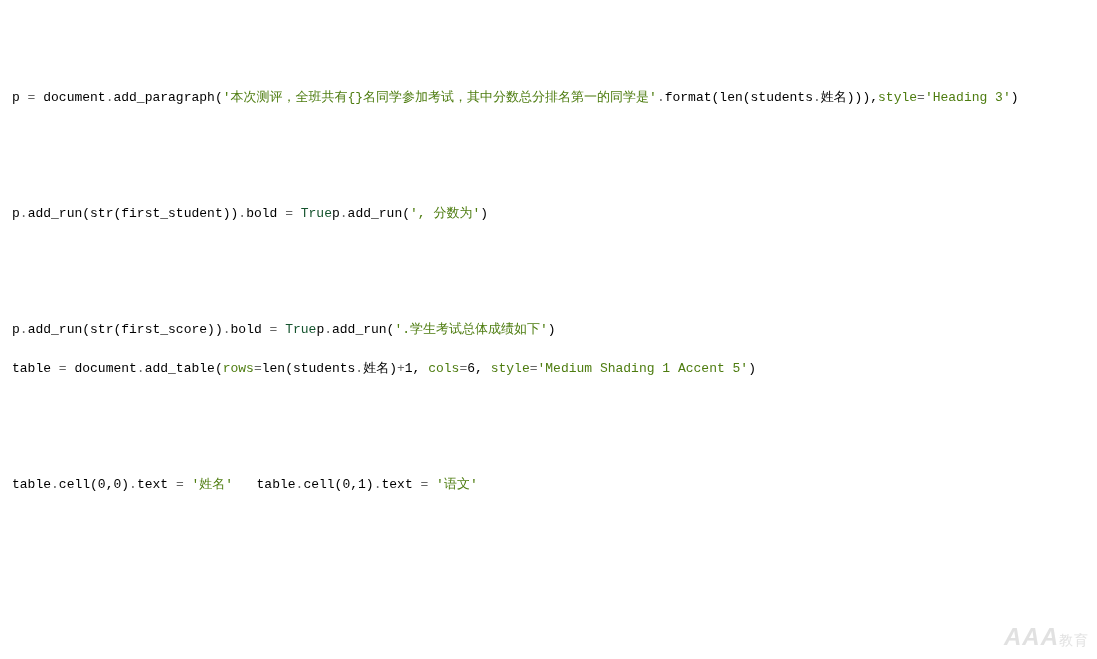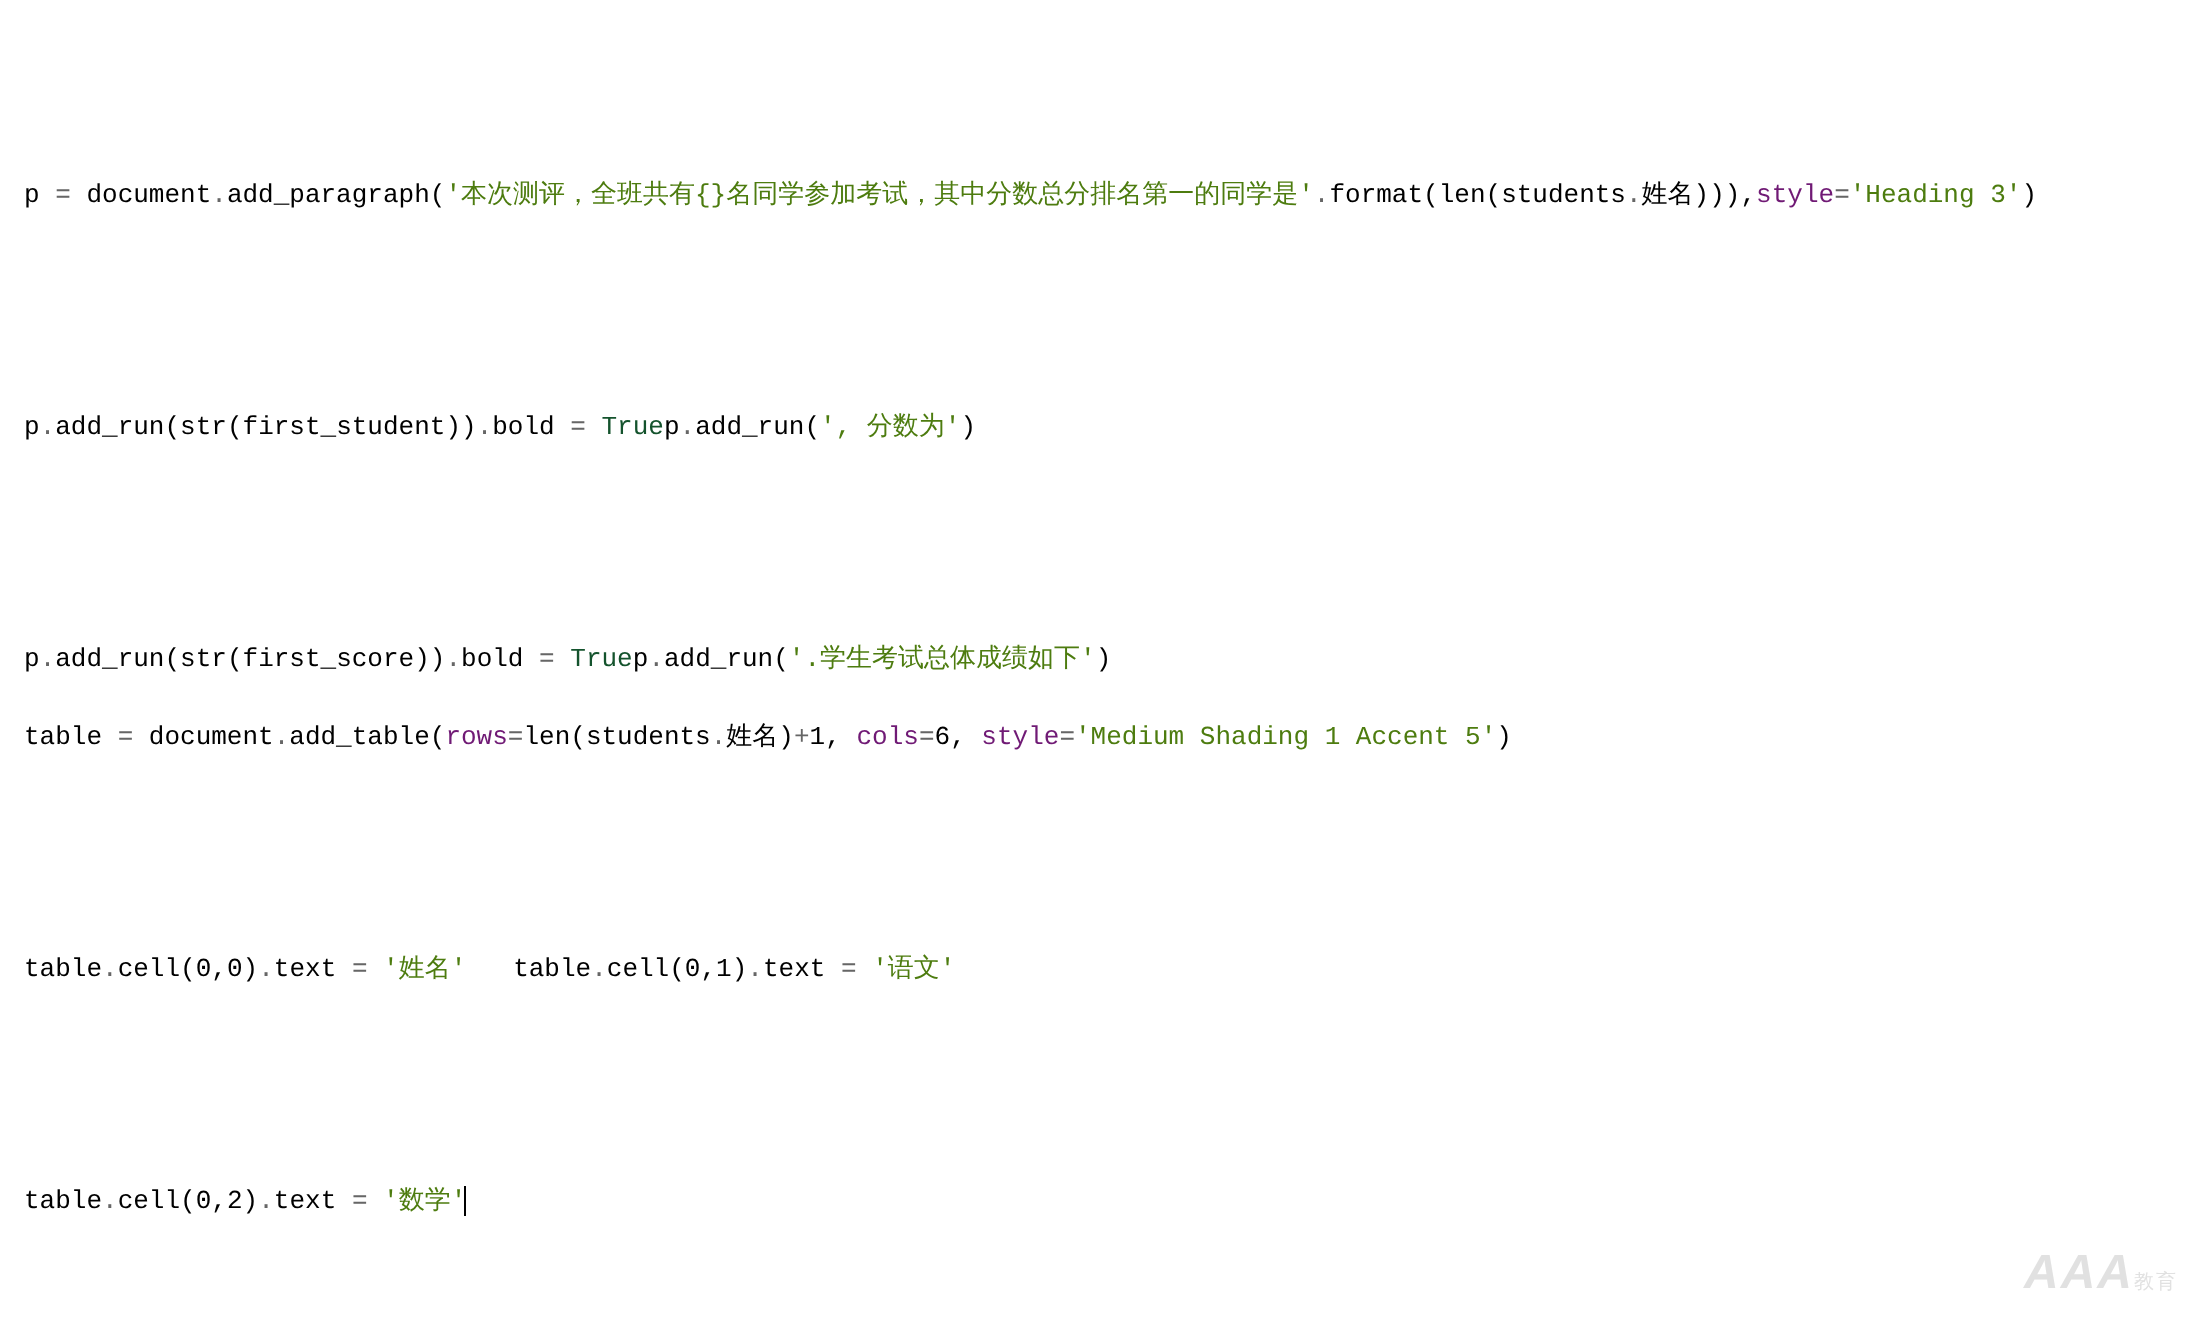--- a/index.html
+++ b/index.html
@@ -15,21 +15,21 @@
     width: 1097px;
     height: 659px;
     box-sizing: border-box;
     overflow: hidden;
   }
   .line { display: block; min-height: 19px; }
   .blank { height: 19px; }
   .op { color: #666666; }
   .str { color: #4d7c0f; }
   .kw { color: #14532d; }
-  .kwarg { color: #701a75; }
+  .kwarg { color: #4d7c0f; }
   .caret {
     display: inline-block;
     width: 1px;
     height: 15px;
     background: #000;
     vertical-align: text-bottom;
     margin-left: -1px;
   }
   .watermark {
     position: absolute;
@@ -37,21 +37,21 @@
     bottom: 4px;
     font-family: Arial, sans-serif;
     font-size: 24px;
     font-weight: bold;
     font-style: italic;
     color: rgba(200,200,200,0.55);
     letter-spacing: 1px;
     pointer-events: none;
   }
   .watermark .sub {
-    font-size: 10px;
+    font-size: 14px;
     font-weight: normal;
     font-style: normal;
   }
 </style>
 </head>
 <body>
 
 
 
 <div><span class="line"><span>p </span><span class="op">=</span><span> document</span><span class="op">.</span><span>add_paragraph</span><span>(</span><span class="str">'本次测评，全班共有{}名同学参加考试，其中分数总分排名第一的同学是'</span><span class="op">.</span><span>format</span><span>(</span><span>len</span><span>(</span><span>students</span><span class="op">.</span><span>姓名</span><span>)</span><span>)</span><span>)</span><span>,</span><span class="kwarg">style</span><span class="op">=</span><span class="str">'Heading 3'</span><span>)</span></span>
@@ -60,21 +60,20 @@
 <span class="line"><span>p</span><span class="op">.</span><span>add_run</span><span>(</span><span>str</span><span>(</span><span>first_student</span><span>)</span><span>)</span><span class="op">.</span><span>bold</span><span class="op"> = </span><span class="kw">True</span><span>p</span><span class="op">.</span><span>add_run</span><span>(</span><span class="str">', 分数为'</span><span>)</span></span>
 <span class="line blank"></span>
 <span class="line blank"></span>
 <span class="line"><span>p</span><span class="op">.</span><span>add_run</span><span>(</span><span>str</span><span>(</span><span>first_score</span><span>)</span><span>)</span><span class="op">.</span><span>bold</span><span class="op"> = </span><span class="kw">True</span><span>p</span><span class="op">.</span><span>add_run</span><span>(</span><span class="str">'.学生考试总体成绩如下'</span><span>)</span></span>
 <span class="line"><span>table </span><span class="op">=</span><span> document</span><span class="op">.</span><span>add_table</span><span>(</span><span class="kwarg">rows</span><span class="op">=</span><span>len</span><span>(</span><span>students</span><span class="op">.</span><span>姓名</span><span>)</span><span class="op">+</span><span>1</span><span>, </span><span class="kwarg">cols</span><span class="op">=</span><span>6</span><span>, </span><span class="kwarg">style</span><span class="op">=</span><span class="str">'Medium Shading 1 Accent 5'</span><span>)</span></span>
 <span class="line blank"></span>
 <span class="line blank"></span>
 <span class="line"><span>table</span><span class="op">.</span><span>cell</span><span>(</span><span>0</span><span>,</span><span>0</span><span>)</span><span class="op">.</span><span>text</span><span class="op"> = </span><span class="str">'姓名'</span><span>   </span><span>table</span><span class="op">.</span><span>cell</span><span>(</span><span>0</span><span>,</span><span>1</span><span>)</span><span class="op">.</span><span>text</span><span class="op"> = </span><span class="str">'语文'</span></span>
 <span class="line blank"></span>
 <span class="line blank"></span>
-<span class="line"><span>table</span><span class="op">.</span><span>cell</span><span>(</span><span>0</span><span>,</span><span>2</span><span>)</span><span class="op">.</span><span>text</span><span class="op"> = </span><span class="str">'数学'</span><span class="caret"></span></span>
 <span class="line blank"></span>
 
 
 
 
 
 
 
 
 

